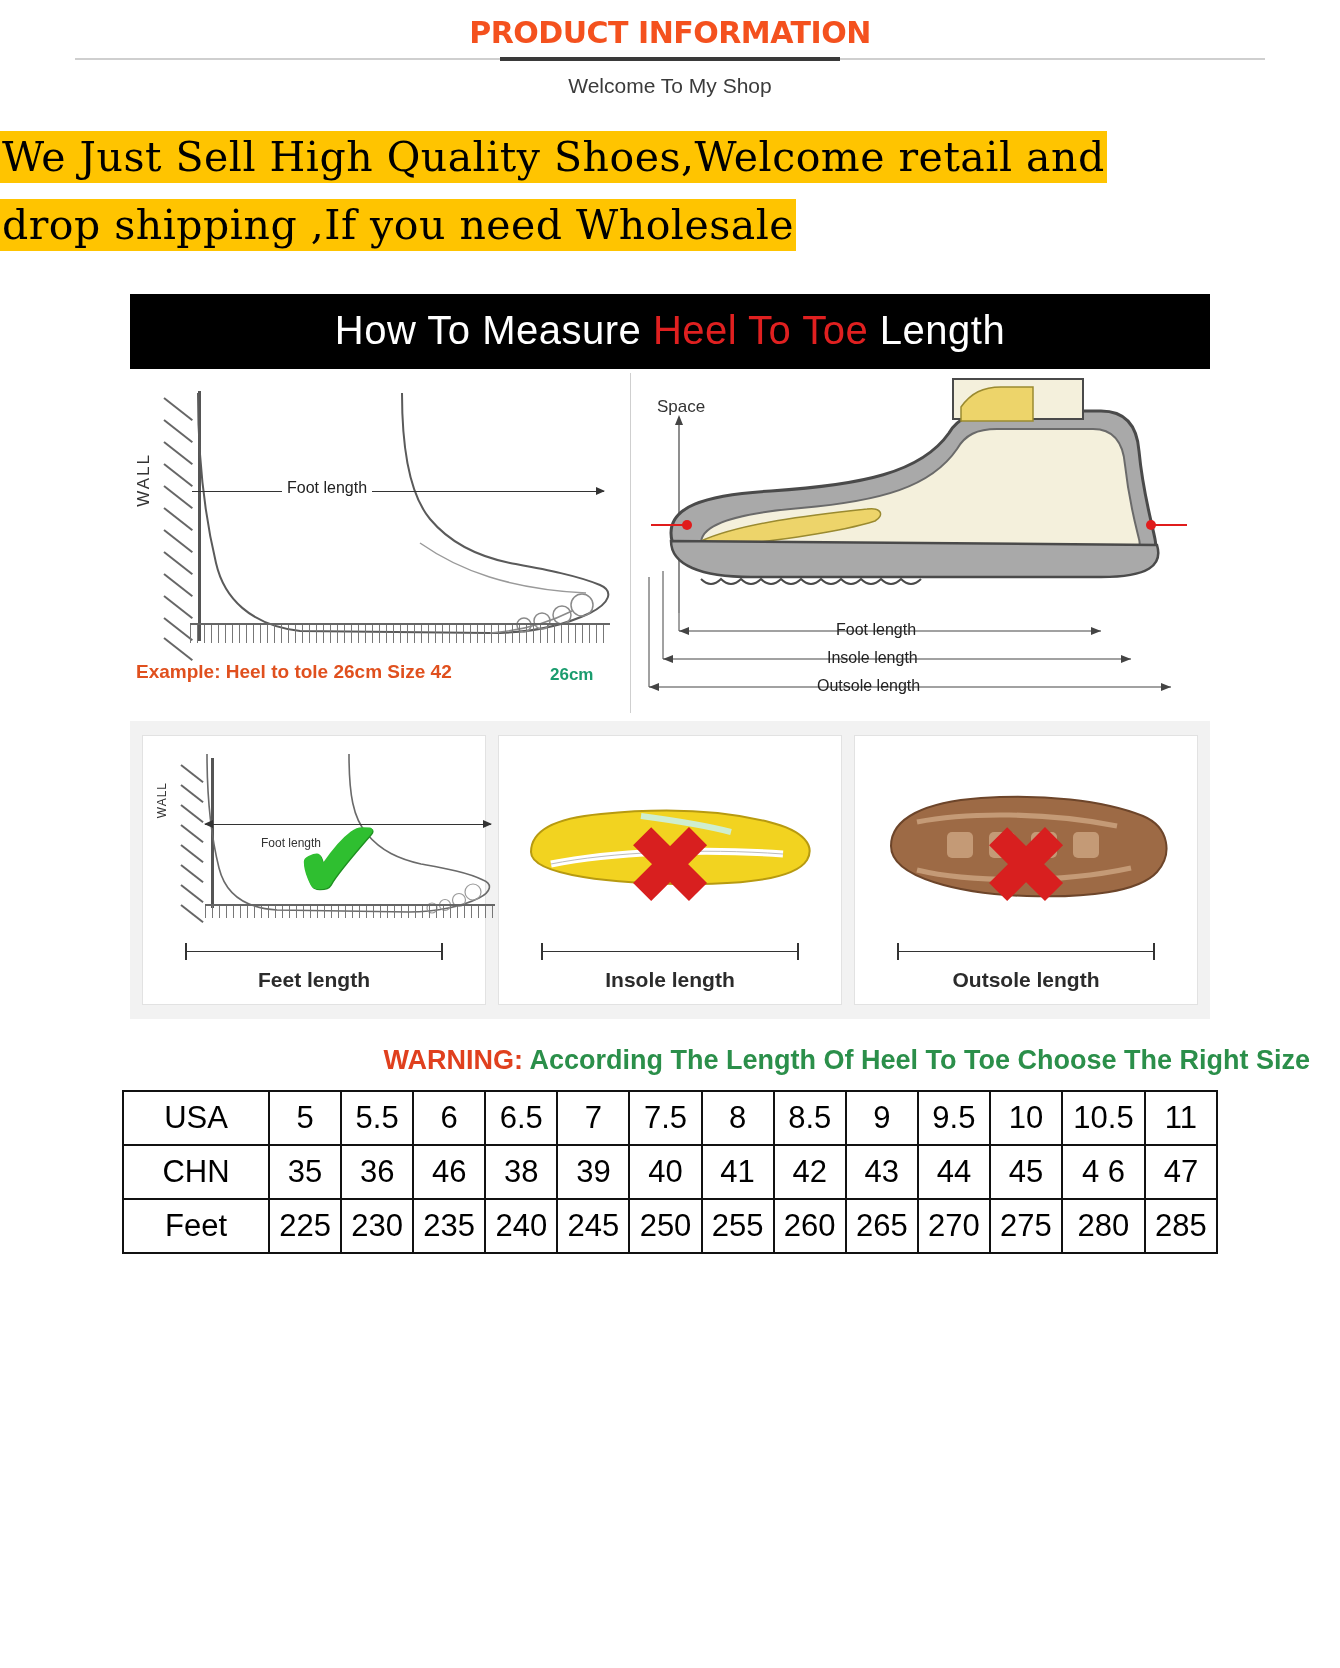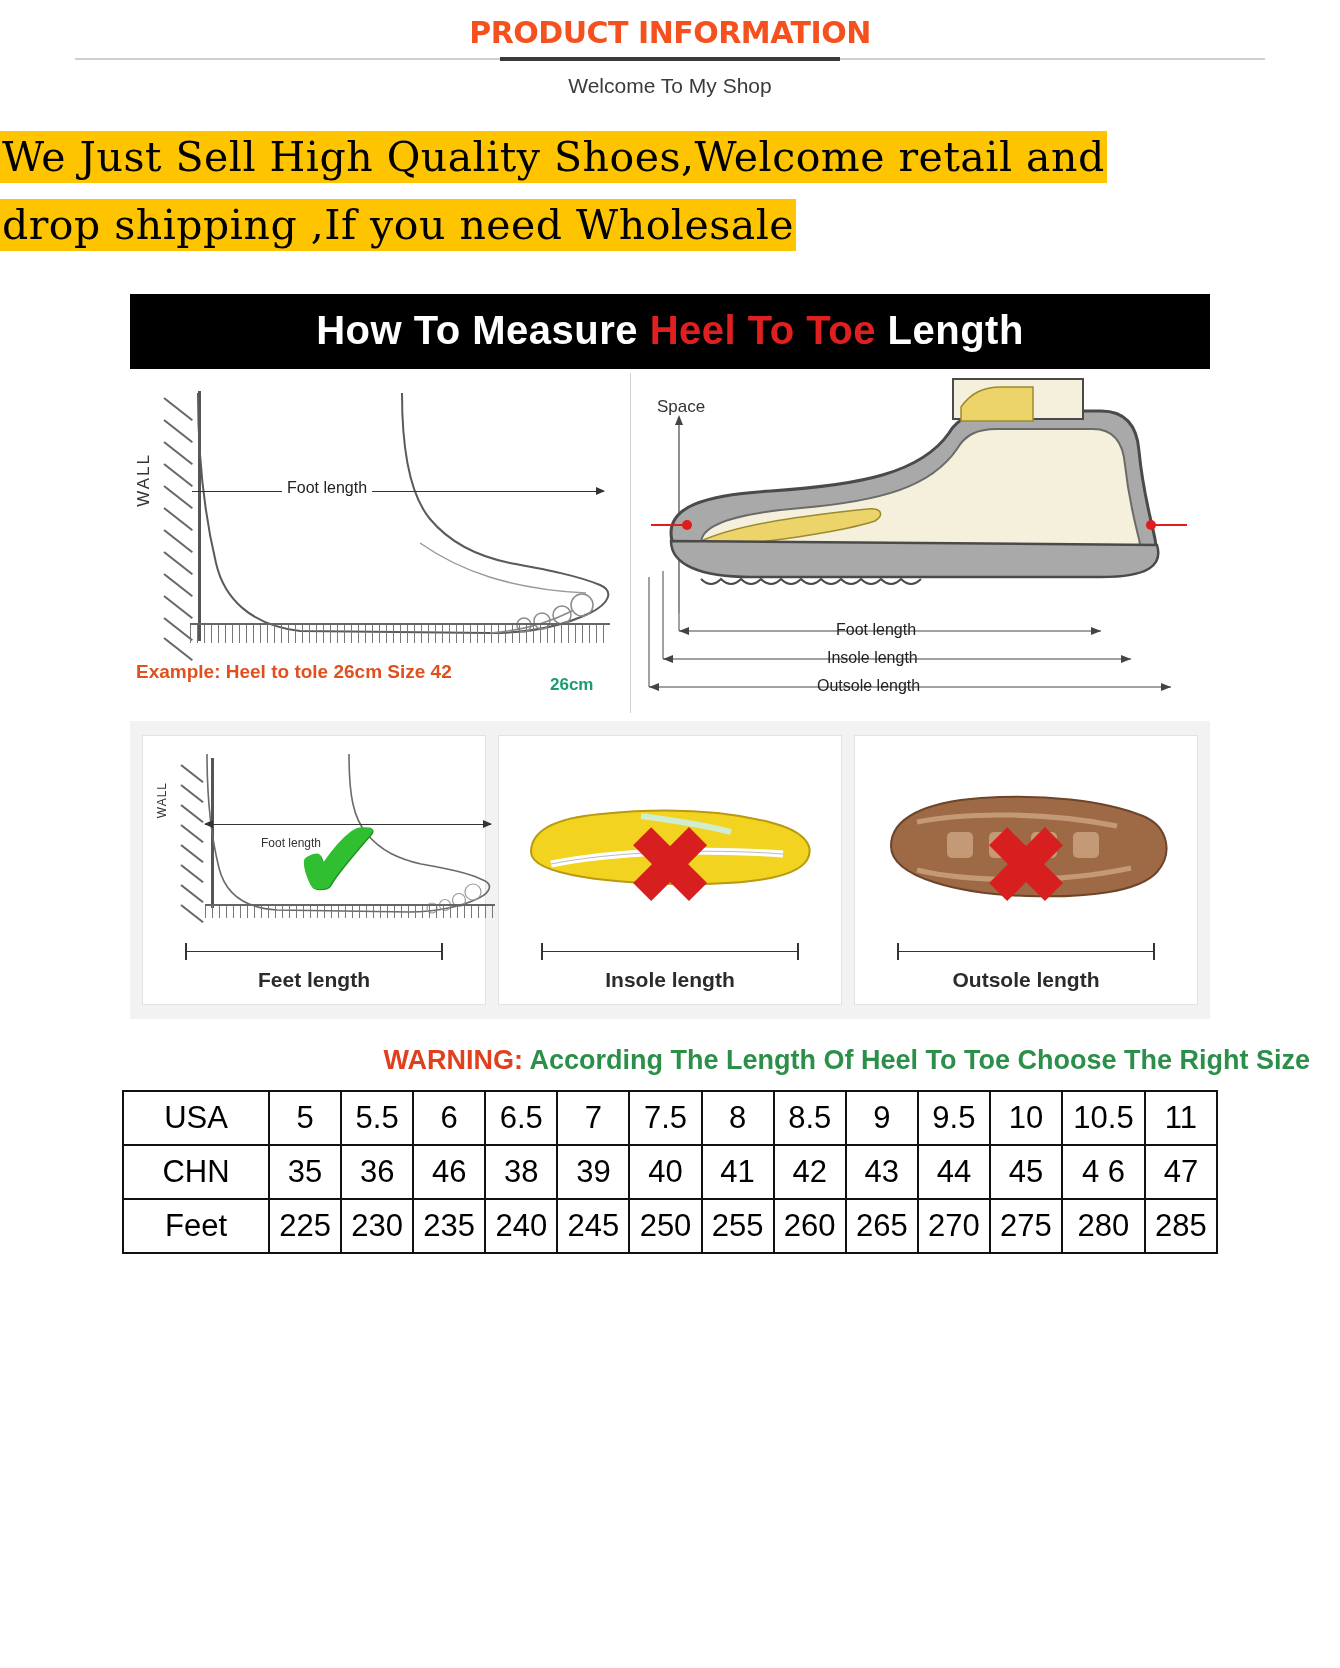--- a/index.html
+++ b/index.html
@@ -77,21 +77,21 @@
 
   
   .measure {
     width: 1080px;
     margin: 44px auto 0 auto;
   }
   .measure-title {
     background: #000;
     color: #fff;
     font-size: 40px;
-    font-weight: bold;
+    font-weight: normal;
     text-align: center;
     padding: 14px 0 16px 0;
     letter-spacing: 0.5px;
     font-family: "Liberation Sans", sans-serif;
   }
   .measure-title .red { color: #e02020; }
   .measure-title .white { color: #ffffff; }
 
   .diagrams {
     display: flex;
@@ -187,21 +187,21 @@
     left: 6px;
     top: 288px;
     font-size: 19px;
     font-weight: bold;
     color: #e0501e;
     font-family: "Liberation Sans", sans-serif;
   }
   .cm-note {
     position: absolute;
     left: 420px;
-    top: 302px;
+    top: 292px;
     font-size: 17px;
     font-weight: bold;
     color: #1a9c6e;
     font-family: "Liberation Sans", sans-serif;
   }
 
   
   .shoe-svg { position: absolute; left: 0; top: 0; }
   .space-lbl {
     position: absolute;

